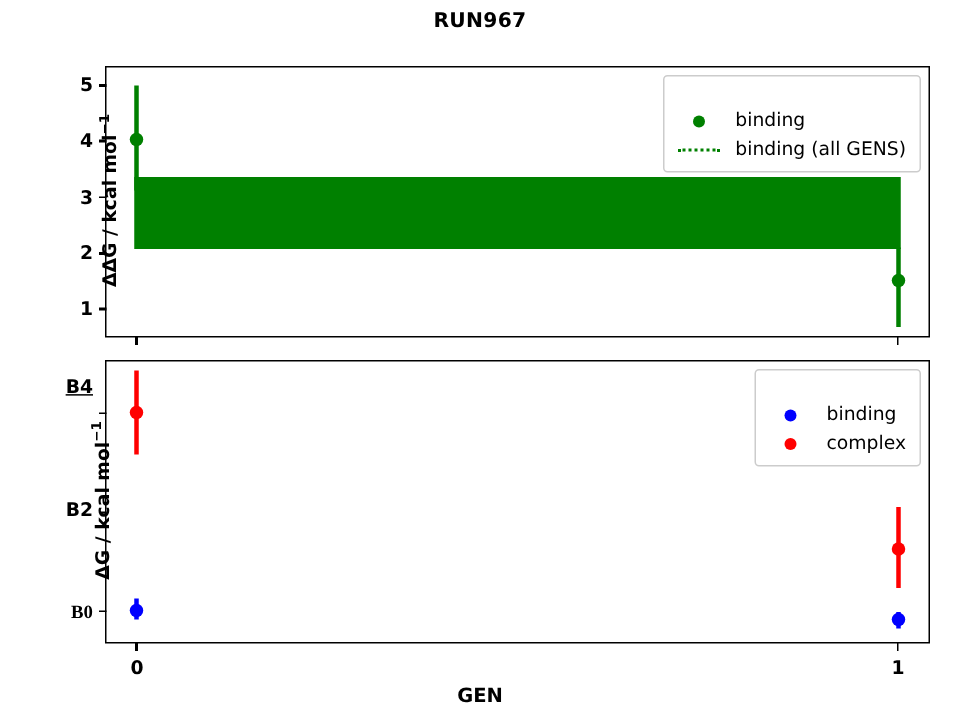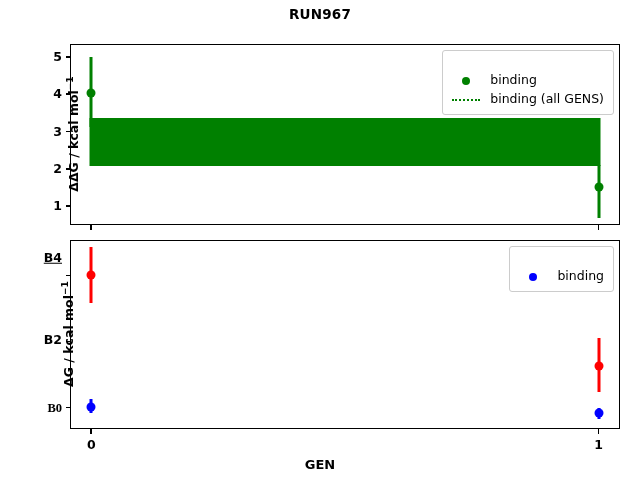--- a/index.html
+++ b/index.html
@@ -274,18 +274,24 @@
         <div class="marker" style="left: 527.704px; top: 124.667px; background: rgb(255, 0, 0);"></div>
       </div>
 
     <div class="legend" id="legend-bottom">
         <div class="legend-row">
           <span class="legend-sym">
             <span class="legend-dot" style="background: rgb(0, 0, 255);"></span>
           </span>
           <span class="legend-label">binding</span>
         </div>
+        <div class="legend-row">
+          <span class="legend-sym">
+            <span class="legend-dot" style="background: rgb(255, 0, 0);"></span>
+          </span>
+          <span class="legend-label">complex</span>
+        </div>
       </div>
   </div>
 
   <div id="xlabel">GEN</div>
 
 </div>
 
 </body></html>

